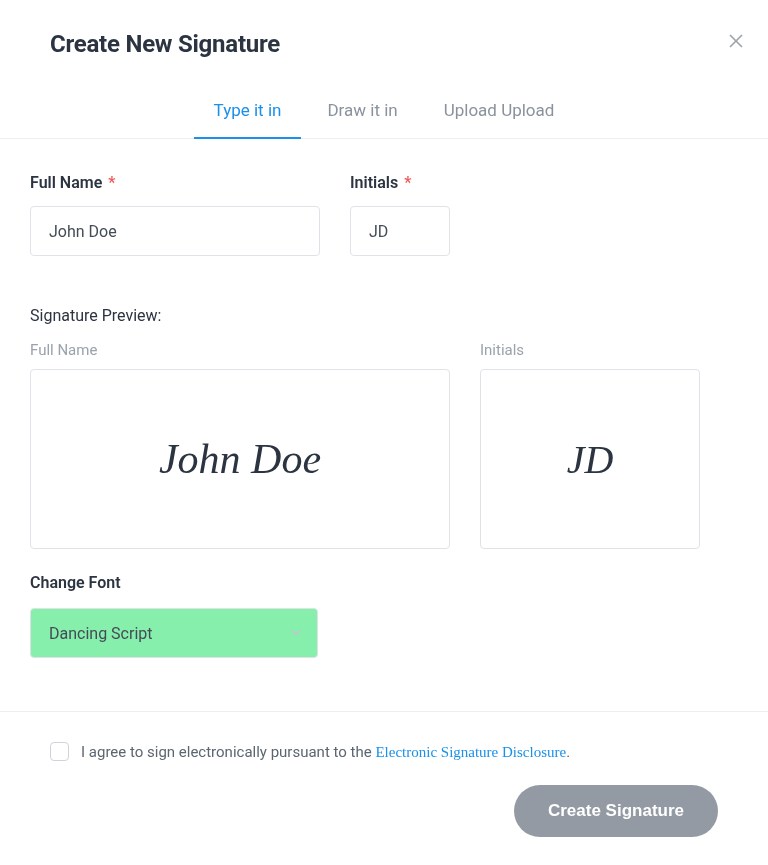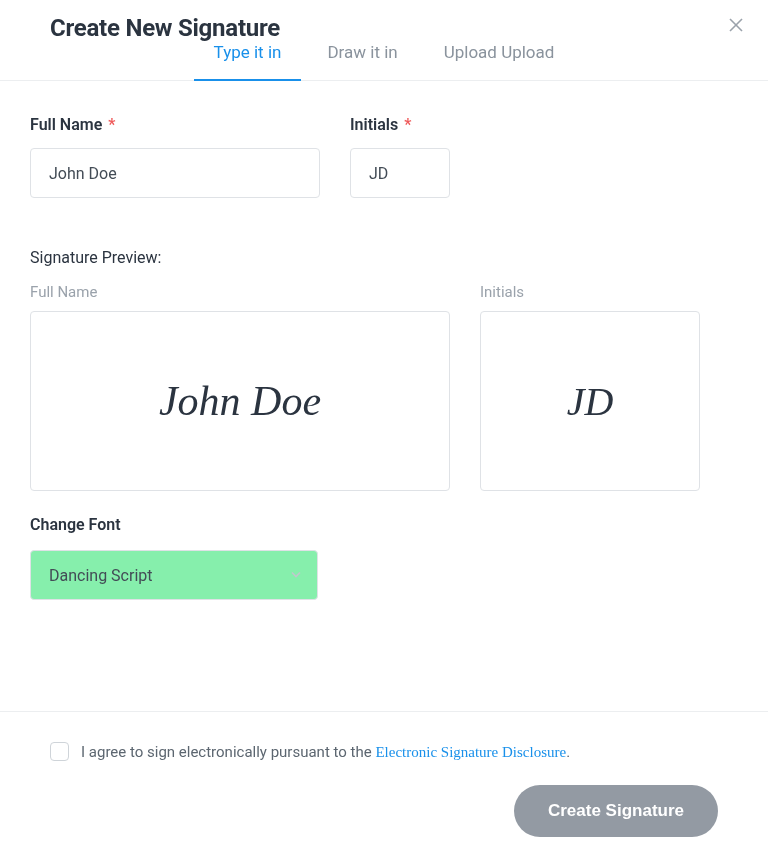--- a/index.html
+++ b/index.html
@@ -1,22 +1,22 @@
 <!DOCTYPE html>
 <html><head>
   <meta charset="utf-8">
   <style>
     * { box-sizing: border-box; margin: 0; padding: 0; }
     body { font-family: -apple-system, BlinkMacSystemFont, "Segoe UI", Roboto, Helvetica, Arial, sans-serif; width: 768px; height: 865px; background: #fff; color: #2b3440; overflow: hidden; }
     .modal { width: 100%; height: 100%; display: flex; flex-direction: column; }
-    .header { display: flex; align-items: flex-start; justify-content: space-between; padding: 14px 20px 0 50px; }
+    .header { display: flex; align-items: flex-start; justify-content: space-between; padding: 30px 20px 0 50px; }
     .title { font-size: 24px; font-weight: 700; color: #2b3440; letter-spacing: -0.01em; }
     .close { width: 24px; height: 24px; display: flex; align-items: center; justify-content: center; color: #9aa2ab; cursor: pointer; }
     .close svg { width: 14px; height: 14px; }
-    .tabs { display: flex; justify-content: center; gap: 38px; border-bottom: 1px solid #eceef0; padding: 0 50px; }
+    .tabs { display: flex; justify-content: center; gap: 38px; margin-top: 42px; border-bottom: 1px solid #eceef0; padding: 0 50px; }
     .tab { font-size: 17px; color: #8a939d; padding: 0 4px 18px; cursor: pointer; position: relative; }
     .tab.active { color: #1990ea; }
     .tab.active::after { content: ""; position: absolute; left: -16px; right: -16px; bottom: -1px; height: 2px; background: #1990ea; }
     .content { padding: 34px 30px 26px; flex: 1; }
     .row1 { display: flex; gap: 30px; }
     .field {}
     .field.fullname { width: 290px; }
     .field.initials { width: 100px; }
     .label { font-size: 16px; font-weight: 600; color: #2b3440; margin-bottom: 14px; }
     .label .req { color: #ef5b5b; margin-left: 2px; }

